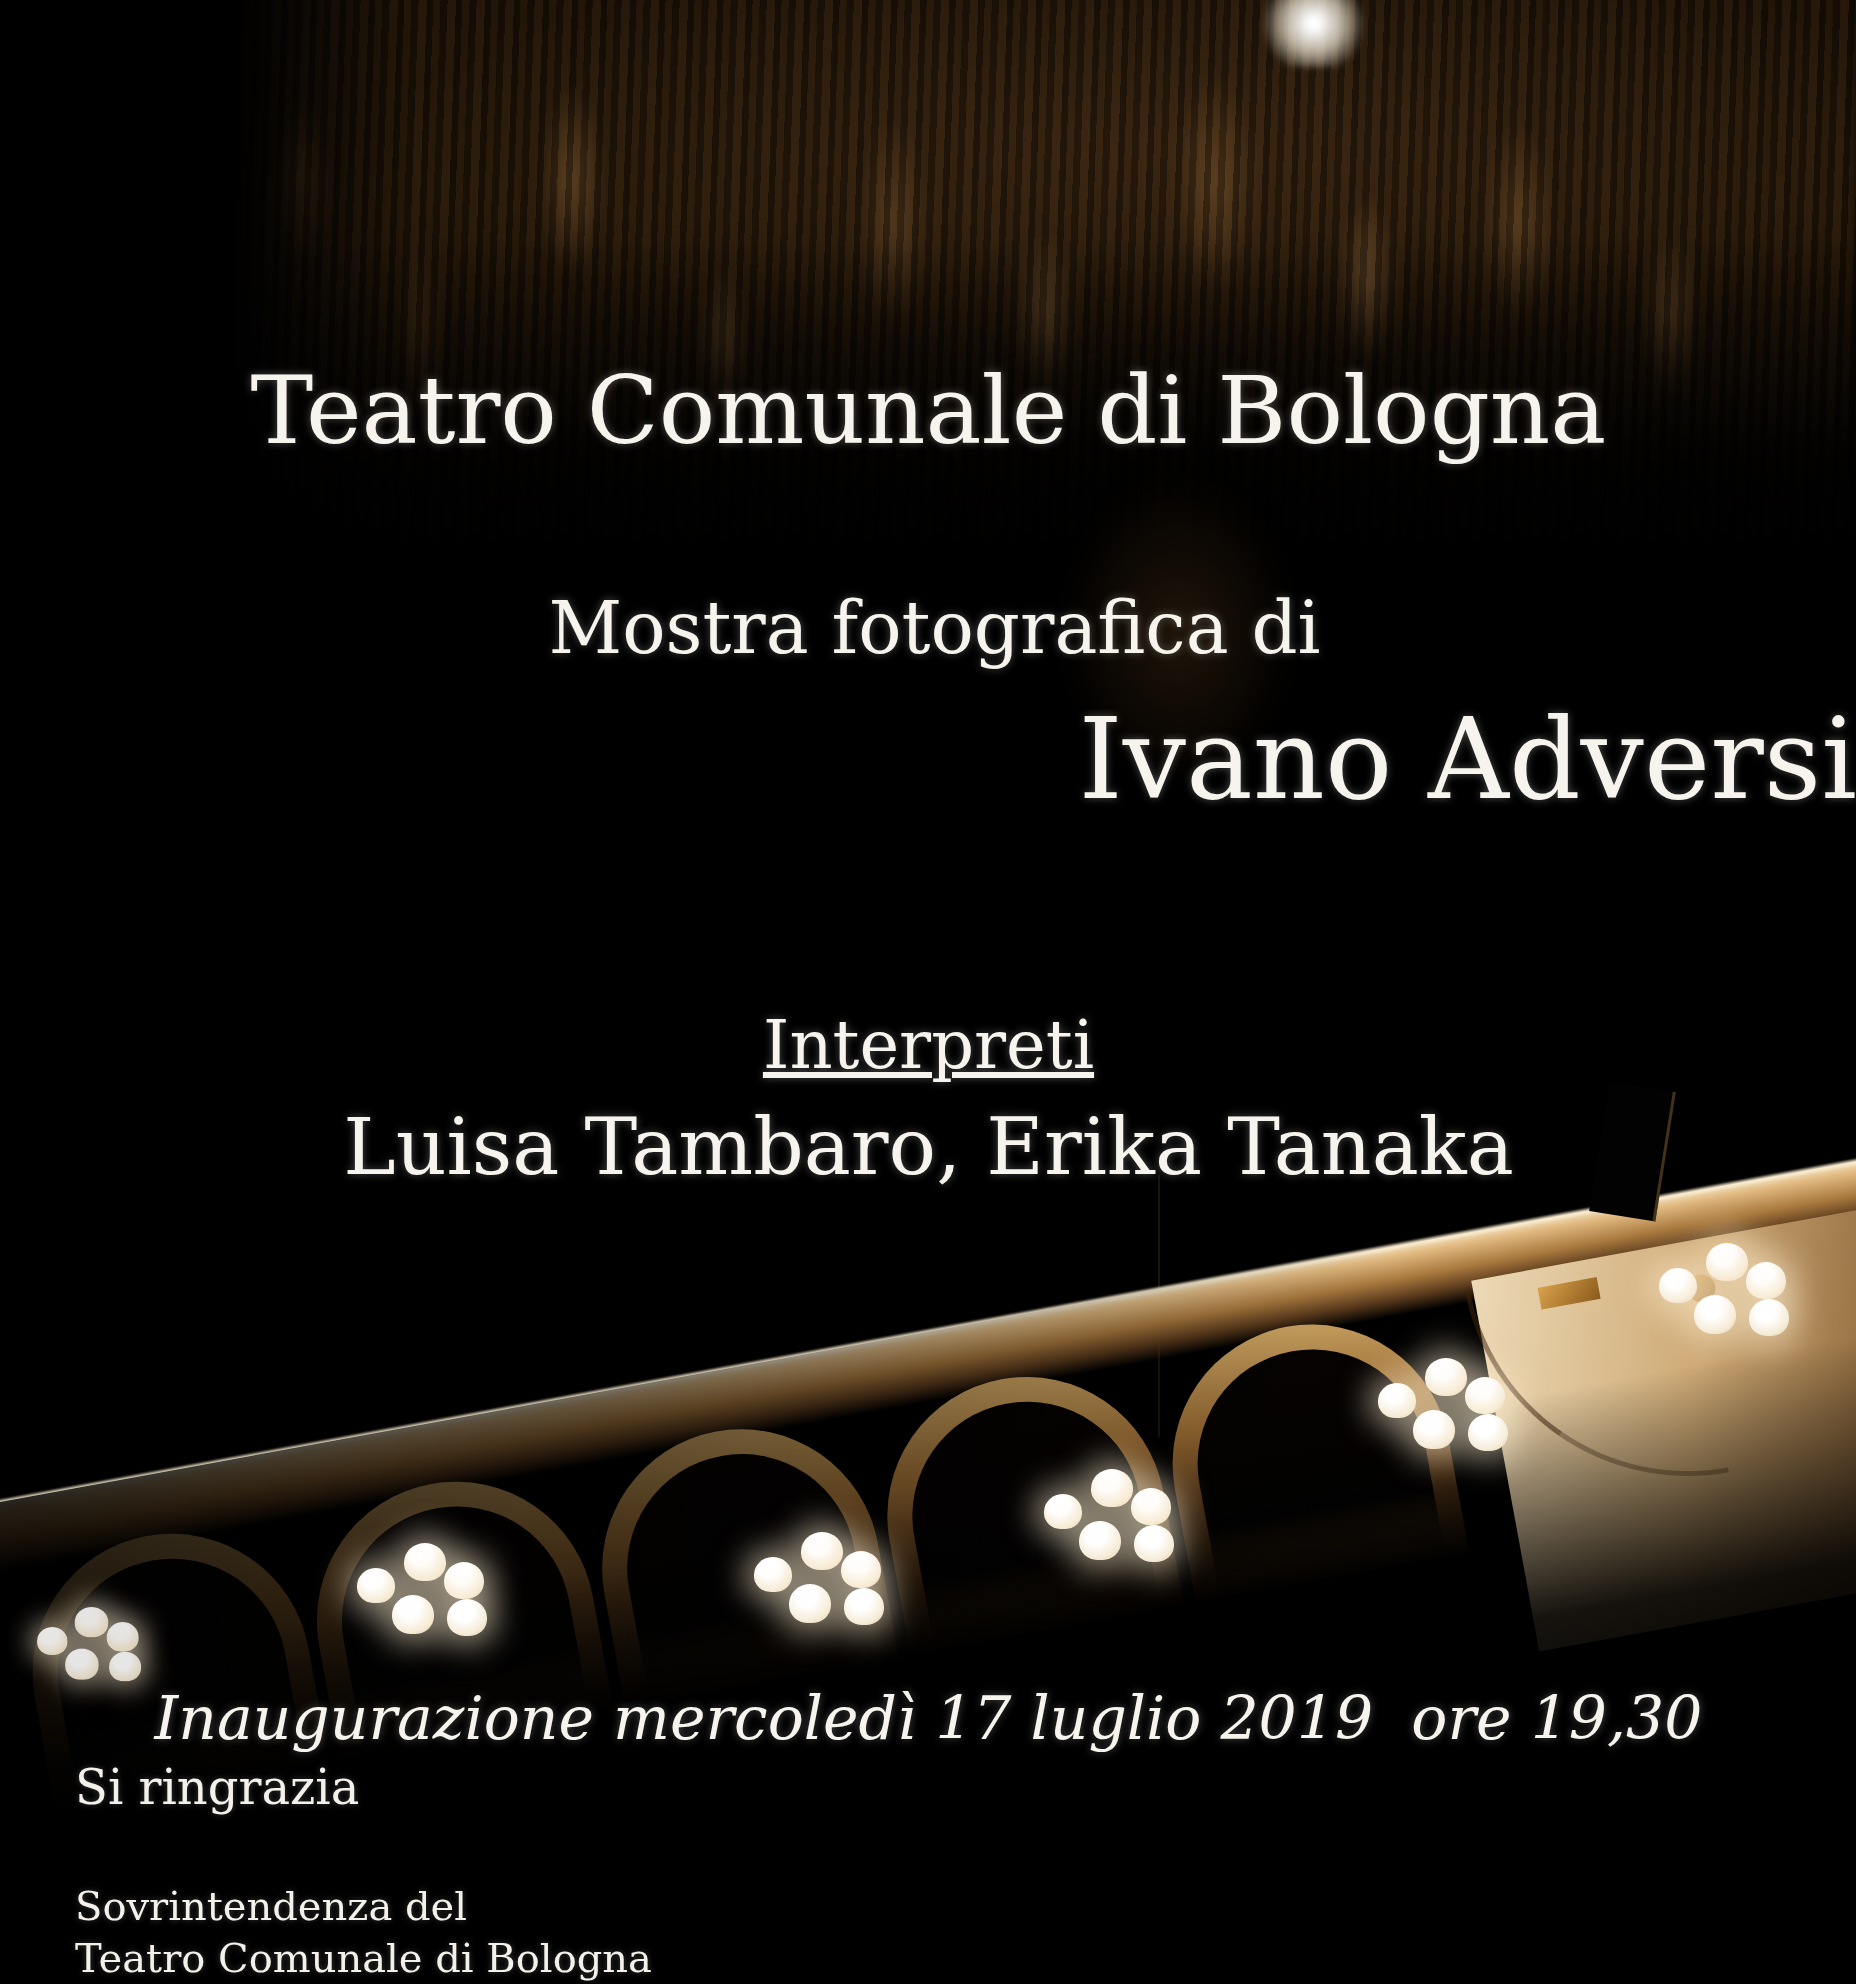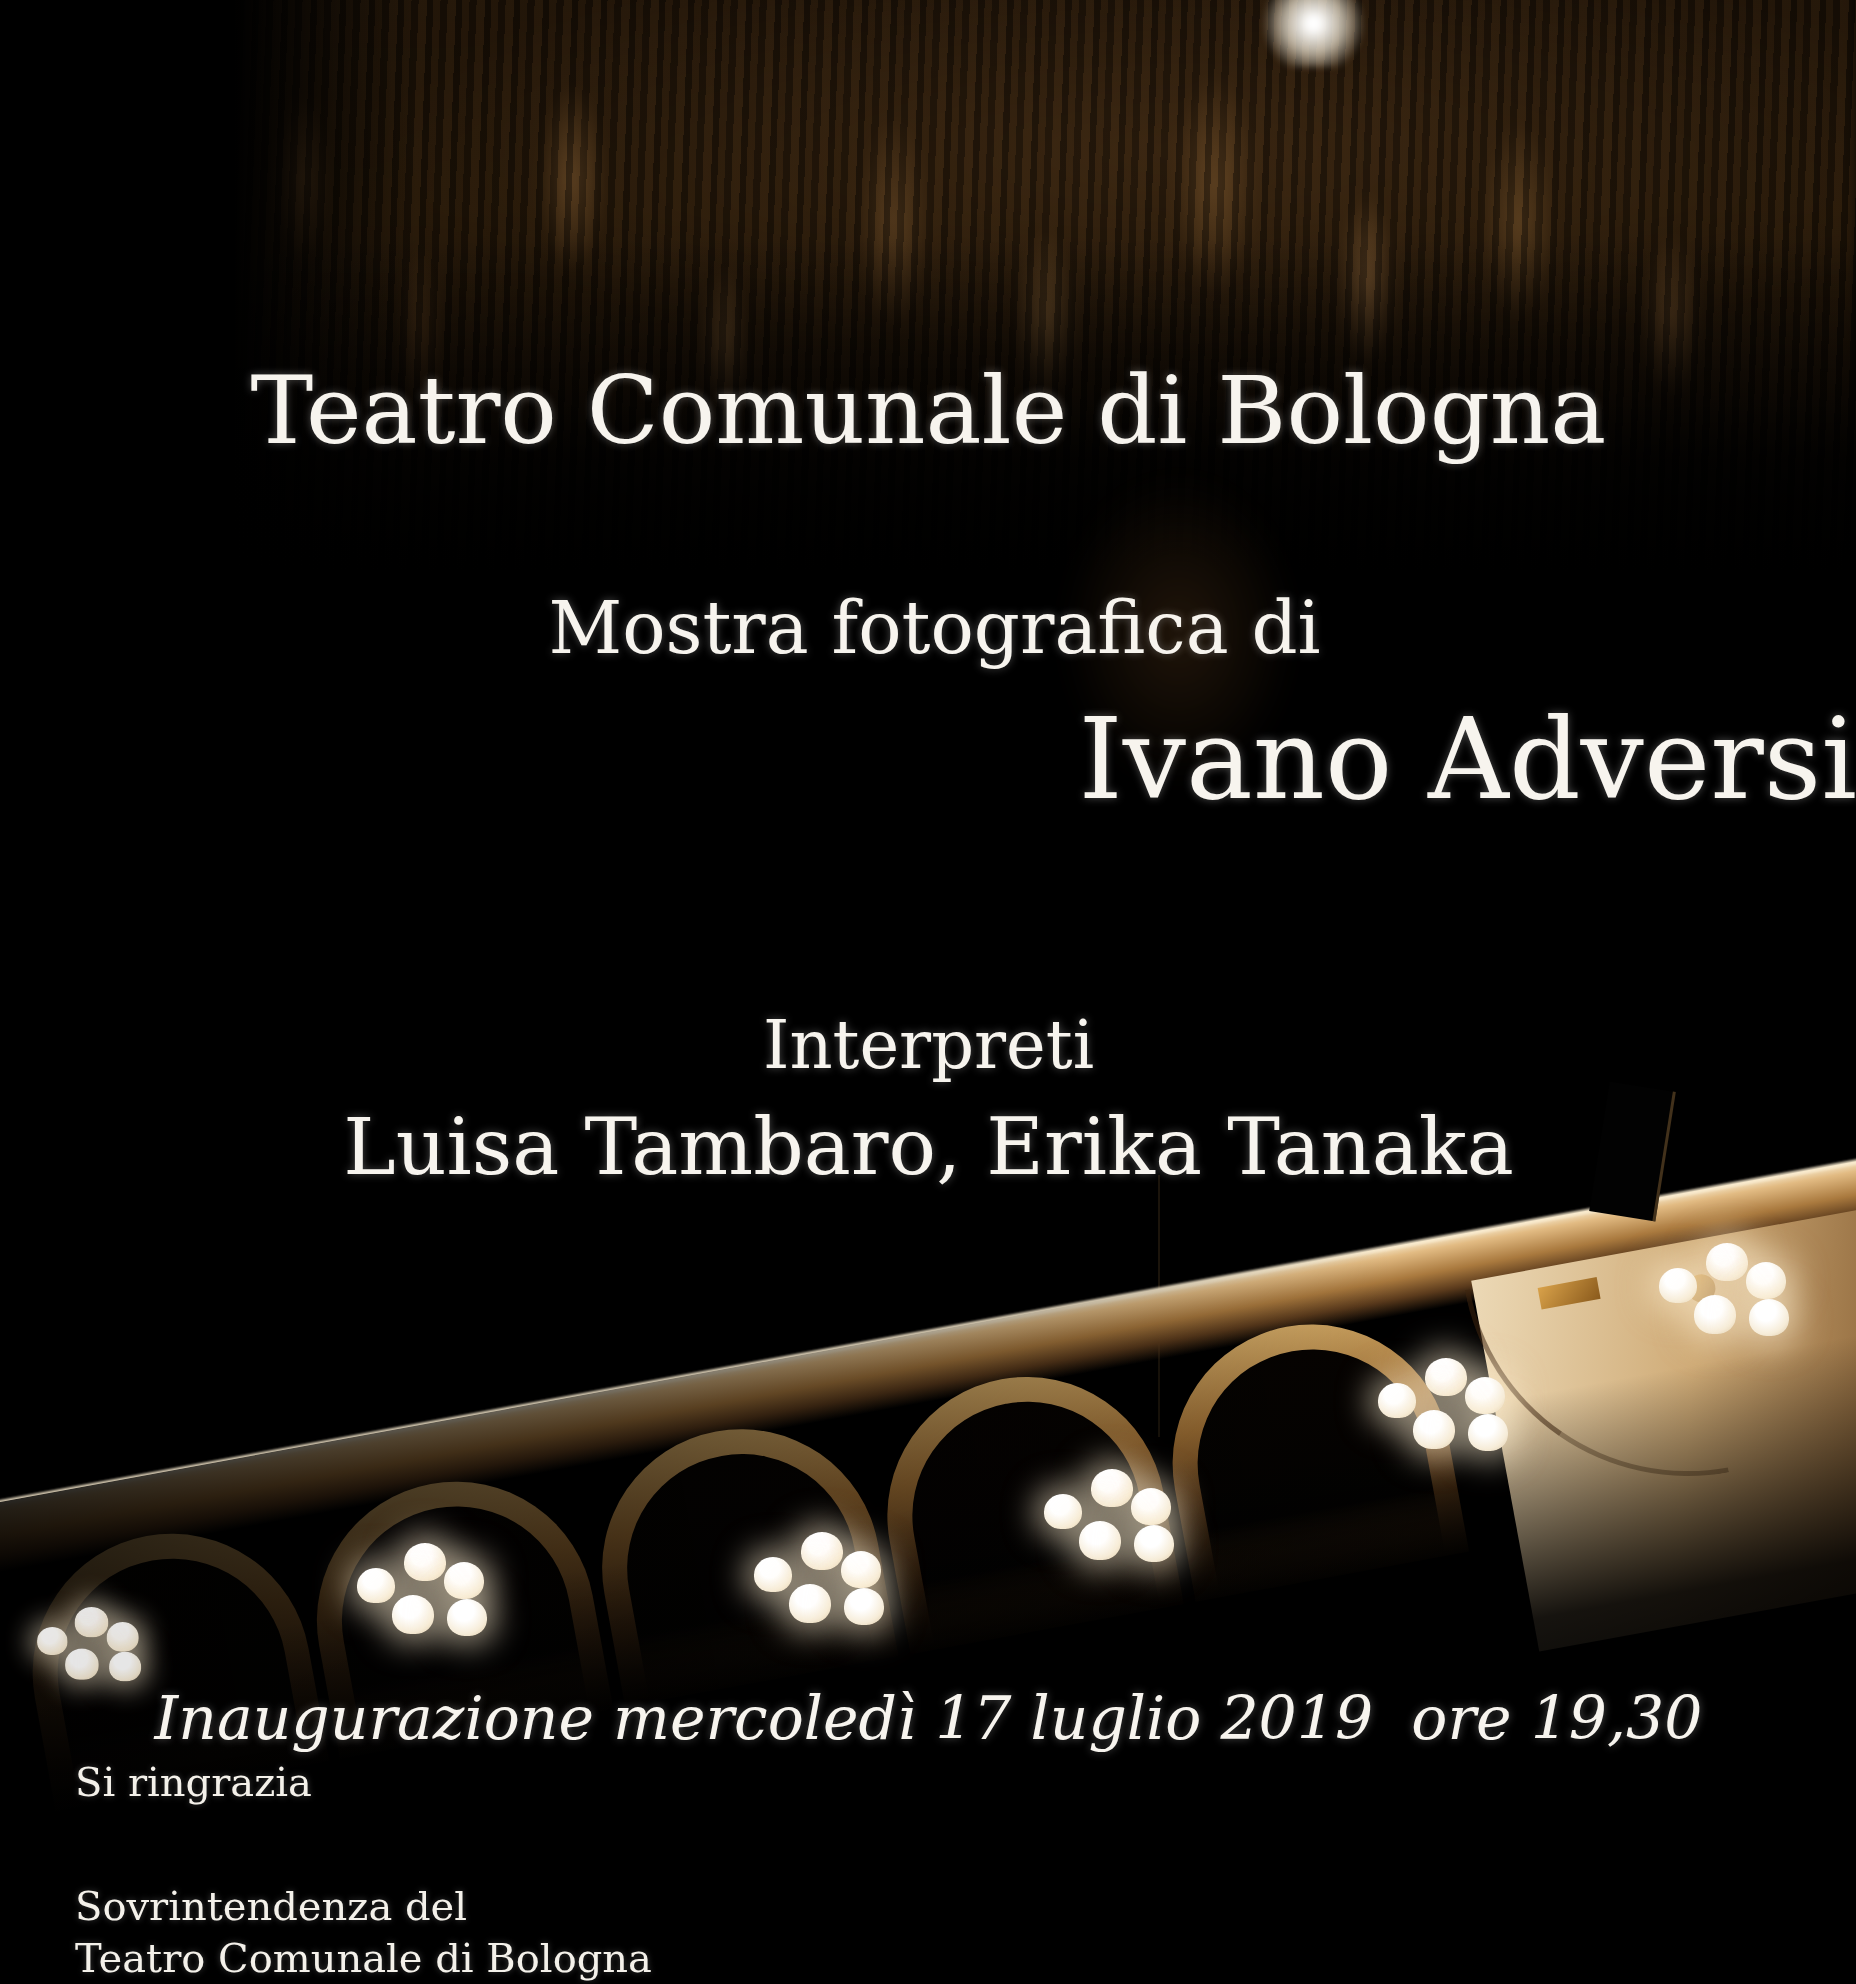--- a/index.html
+++ b/index.html
@@ -69,25 +69,25 @@
   .g4{left:35px;top:52px;width:42px;height:39px;}
   .g5{left:90px;top:56px;width:40px;height:37px;}
 
   
   .ctr{left:0;right:0;text-align:center;color:#f7f4ee;line-height:1;
        text-shadow:0 0 8.7px rgba(255,255,255,.3);}
   .title{top:158px;font-size:164px;letter-spacing:7.1px;}
   .subtitle{top:364px;font-size:94px;}
   .mostra{top:592px;font-size:72px;margin-left:12px;}
   .ivano{top:703px;font-size:112px;text-align:right;}
-  .interpreti{top:1012px;font-size:67px;}
+  .interpreti{top:1012px;font-size:67px;text-decoration:underline;}
   .names{top:1108px;font-size:79px;}
   .event{top:1688px;font-size:60px;white-space:pre;font-style:italic;}
   .venue{top:1738px;font-size:64px;}
-  .thanks-label{left:75px;top:1759px;font-size:40px;color:#f4f1ea;
+  .thanks-label{left:75px;top:1759px;font-size:48px;color:#f4f1ea;
     text-shadow:0 0 6.4px rgba(255,255,255,.25);}
   .thanks{left:75px;top:1880px;font-size:40px;color:#f4f1ea;line-height:52px;
     text-shadow:0 0 6.4px rgba(255,255,255,.25);}
 </style>
 </head>
 <body>
 
 <div class="poster">
 
   <div class="abs chandelier"></div>

